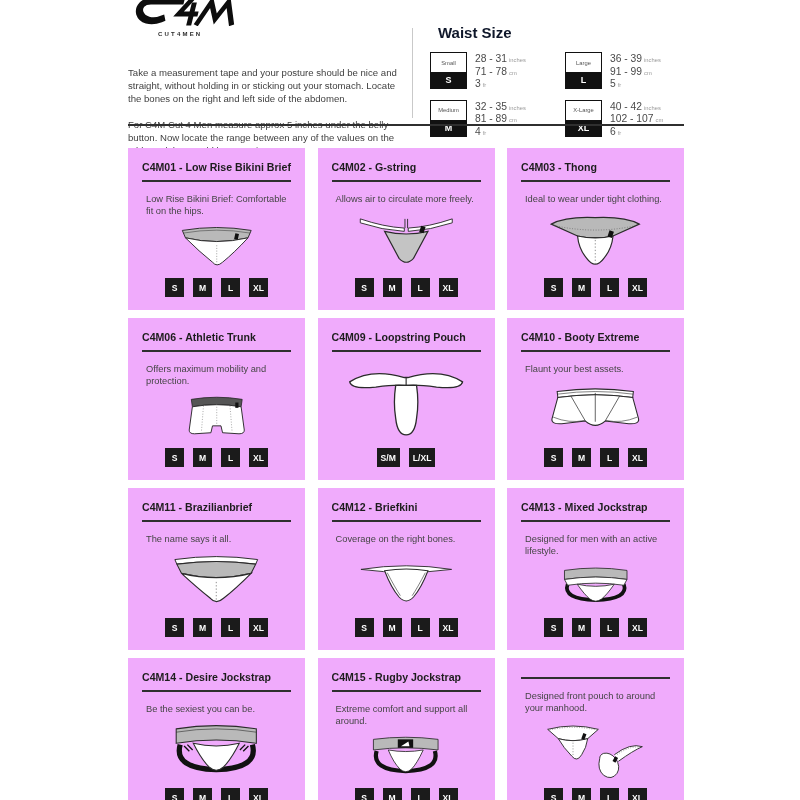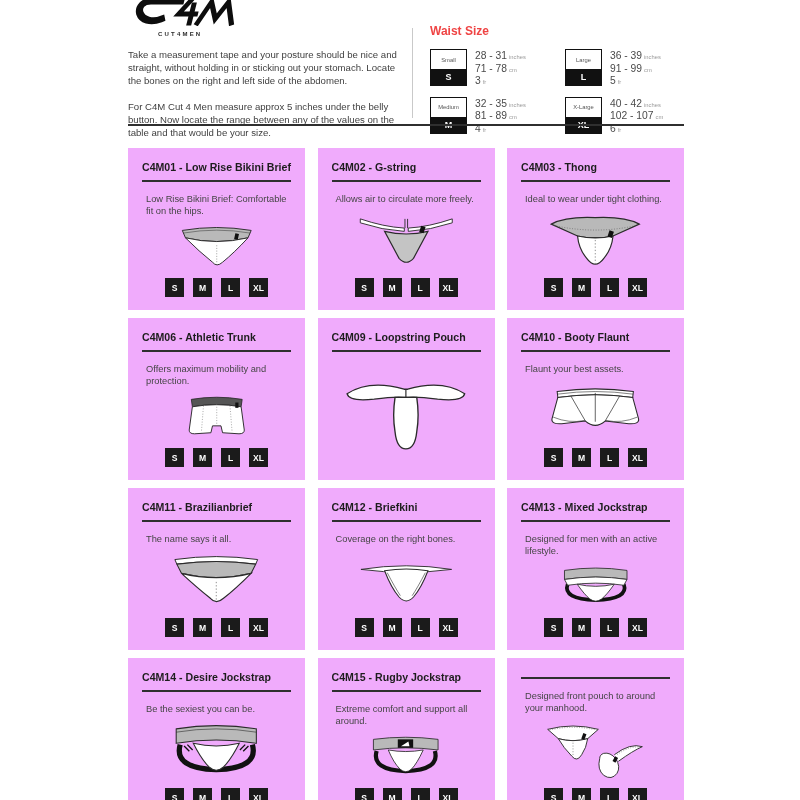--- a/index.html
+++ b/index.html
@@ -11,25 +11,25 @@
   }
   .page{position:absolute;left:128px;top:0;width:556px;}
 
   
   .header{position:relative;height:148px;}
   .logo{position:absolute;left:0;top:-4px;}
   .logo-sub{
     position:absolute;left:30px;top:31px;
     font-size:6px;letter-spacing:2.2px;color:#2b2b2b;font-weight:700;
   }
-  .intro{position:absolute;left:0;top:48px;width:272px;}
+  .intro{position:absolute;left:0;top:66px;width:272px;}
   .intro p{margin:0 0 12px;font-size:9.6px;line-height:1.38;color:#3f3f3f;}
   .vsep{position:absolute;left:284px;top:28px;width:1px;height:90px;background:#c9c9c9;}
   .waist{position:absolute;left:302px;top:24px;width:254px;}
-  .waist-title{font-size:12px;font-weight:700;color:#ef4444;margin:0 0 11px;}
+  .waist-title{font-size:15px;font-weight:700;color:#0f172a;margin:0 8px 11px;}
   .waist-grid{display:grid;grid-template-columns:1fr 1fr;gap:9px 16px;}
   .wentry{display:flex;gap:8px;}
   .wbadge{
     width:37px;height:37px;box-sizing:border-box;border:1.5px solid #111;
     display:flex;flex-direction:column;flex:none;background:#fff;
   }
   .wbadge-label{flex:1;display:flex;align-items:center;justify-content:center;
     font-size:5.8px;color:#555;}
   .wbadge-letter{height:16px;background:#111;color:#fff;font-weight:700;font-size:9px;
     display:flex;align-items:center;justify-content:center;}
@@ -230,24 +230,28 @@
     <div class="card">
       <h3>C4M09 - Loopstring Pouch</h3>
       <div class="rule"></div>
       <div class="illus">
         <svg viewBox="0 0 150 95">
           <path d="M10,24 Q35,8 73,19 L77,19 Q115,8 140,24 Q138,33 110,30 Q88,27 77,28 L73,28 Q62,27 40,30 Q12,33 10,24 Z" fill="#fff" stroke="#2b2b2b" stroke-width="1.5"></path>
           <path d="M75,19 L75,28" fill="none" stroke="#2b2b2b" stroke-width="1.3"></path>
           <path d="M63,28 Q60,48 63,66 Q65,85 75,85 Q85,85 87,66 Q90,48 87,28 Z" fill="#fff" stroke="#2b2b2b" stroke-width="1.5"></path>
         </svg>
       </div>
-    </div>
-
-    <div class="card">
-      <h3>C4M10 - Booty Flaunt</h3>
+      <div class="sizes">
+        <span class="size">S/M</span>
+        <span class="size">L/XL</span>
+      </div>
+    </div>
+
+    <div class="card">
+      <h3>C4M10 - Booty Extreme</h3>
       <div class="rule"></div>
       <p>Flaunt your best assets.</p>
       <div class="illus">
         <svg viewBox="0 0 150 95">
           <path d="M17,16 Q75,8 133,16 L132,25 Q75,17 18,25 Z" fill="#fff" stroke="#2b2b2b" stroke-width="1.6"></path>
           <path d="M17.5,20 Q75,12 132.5,20" fill="none" stroke="#2b2b2b" stroke-width="0.9"></path>
           <path d="M18,25 L9,58 Q8,66 24,65 L60,61 Q75,74 90,61 L126,65 Q142,66 141,58 L132,25 Q75,17 18,25 Z" fill="#fff" stroke="#2b2b2b" stroke-width="1.6"></path>
           <path d="M75,18 L75,62" fill="none" stroke="#2b2b2b" stroke-width="1.1"></path>
           <path d="M38,23 Q50,44 60,61 M112,23 Q100,44 90,61" fill="none" stroke="#2b2b2b" stroke-width="1.1"></path>
           <path d="M11,55 Q35,65 59,60 M139,55 Q115,65 91,60" fill="none" stroke="#2b2b2b" stroke-width="0.9"></path>

